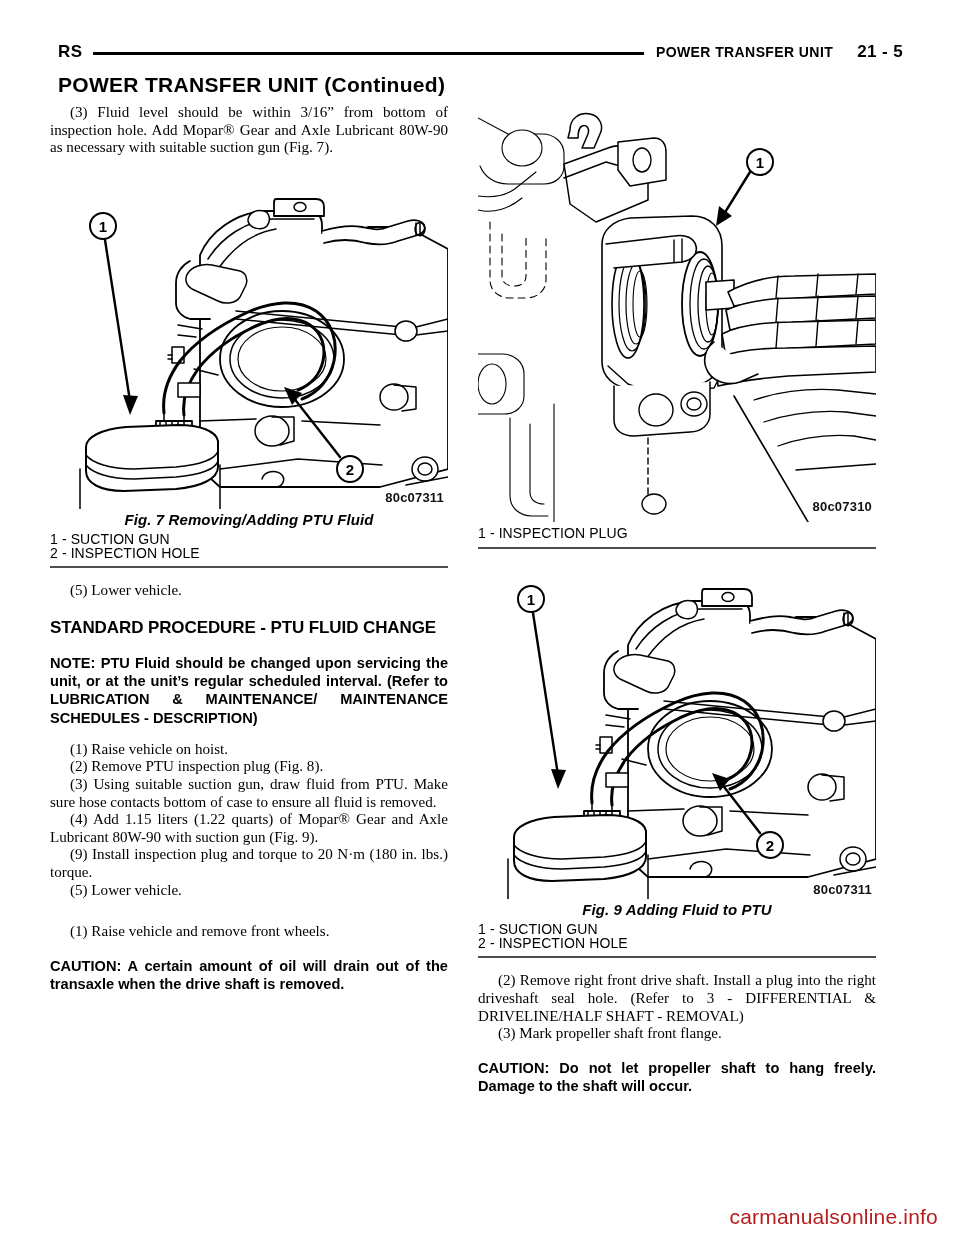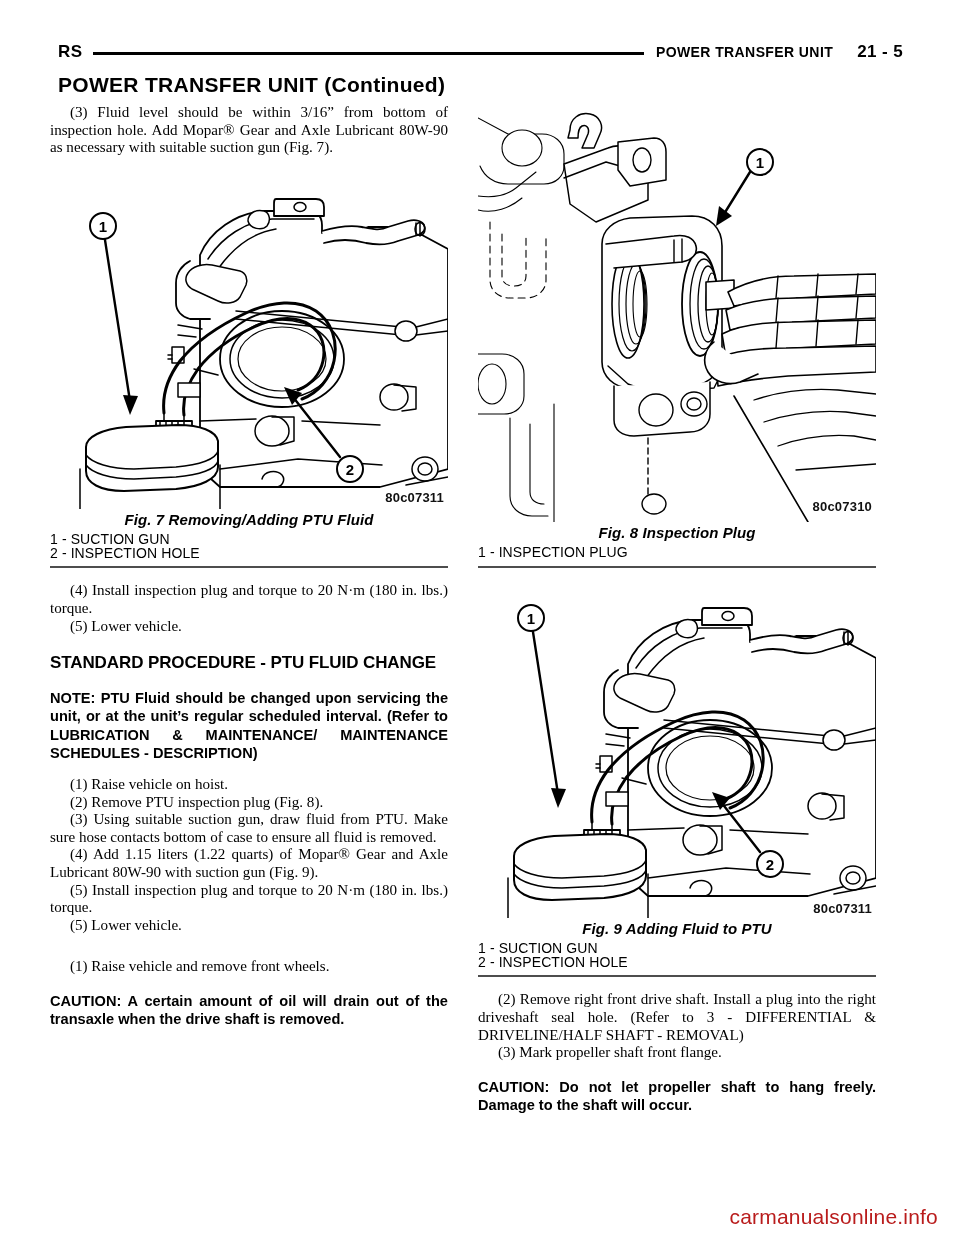--- a/index.html
+++ b/index.html
@@ -243,36 +243,35 @@
       <div class="fig-caption">Fig. 7 Removing/Adding PTU Fluid</div>
       <ul class="fig-legend">
         <li>1 - SUCTION GUN</li>
         <li>2 - INSPECTION HOLE</li>
       </ul>
       <hr class="fig-rule">
     </div>
 
     <div class="sp-14"></div>
 
-    <p class="body">(4) Install inspection plug and torque to 20 N·m (180 in. lbs.) torque.</p>
     <p class="body">(5) Lower vehicle.</p>
 
     <div class="sp-18"></div>
     <h2 class="sect">STANDARD PROCEDURE - PTU FLUID CHANGE</h2>
     <div class="sp-16"></div>
 
     <p class="noteblk">NOTE: PTU Fluid should be changed upon servicing the unit, or at the unit’s regular scheduled interval. (Refer to LUBRICATION &amp; MAINTENANCE/ MAINTENANCE SCHEDULES - DESCRIPTION)</p>
 
     <div class="sp-14"></div>
 
     <p class="body">(1) Raise vehicle on hoist.</p>
     <p class="body">(2) Remove PTU inspection plug (Fig. 8).</p>
     <p class="body">(3) Using suitable suction gun, draw fluid from PTU. Make sure hose contacts bottom of case to ensure all fluid is removed.</p>
     <p class="body">(4) Add 1.15 liters (1.22 quarts) of Mopar® Gear and Axle Lubricant 80W-90 with suction gun (Fig. 9).</p>
-    <p class="body">(5) Install inspection plug and torque to 20 N·m (180 in. lbs.) torque.</p>
+    <p class="body">(9) Install inspection plug and torque to 20 N·m (180 in. lbs.) torque.</p>
     <p class="body">(5) Lower vehicle.</p>
 
     <div class="sp-18"></div>
     <div class="sp-6"></div>
     <p class="body">(1) Raise vehicle and remove front wheels.</p>
 
     <div class="sp-16"></div>
     <p class="caution">CAUTION: A certain amount of oil will drain out of the transaxle when the drive shaft is removed.</p>
   </div>
 
@@ -346,21 +345,20 @@
           <path d="M318 366 L398 360" stroke-width="1.3"></path>
           <path d="M256 292 L330 418" stroke-width="1.6"></path>
 
           <circle cx="282" cy="58" r="13" fill="#fff" stroke="#000" stroke-width="2"></circle>
           <text class="cal-txt" x="282" y="64" text-anchor="middle" fill="#000" stroke="none">1</text>
           <path d="M272 68 L246 110" stroke="#000" stroke-width="2.4"></path>
           <path d="M238 122 L241 102 L254 112 Z" fill="#000" stroke="none"></path>
         </svg>
         <span class="fig-id" style="right:4px; bottom:8px;margin-left:28px;">80c07310</span>
       </div>
-      <div class="fig-caption">Fig. 8 Inspection Plug</div>
       <ul class="fig-legend">
         <li>1 - INSPECTION PLUG</li>
       </ul>
       <hr class="fig-rule">
     </div>
 
     <div class="sp-10"></div>
 
     <div class="figure">
       <div class="fig-art" style="height:340px;">

